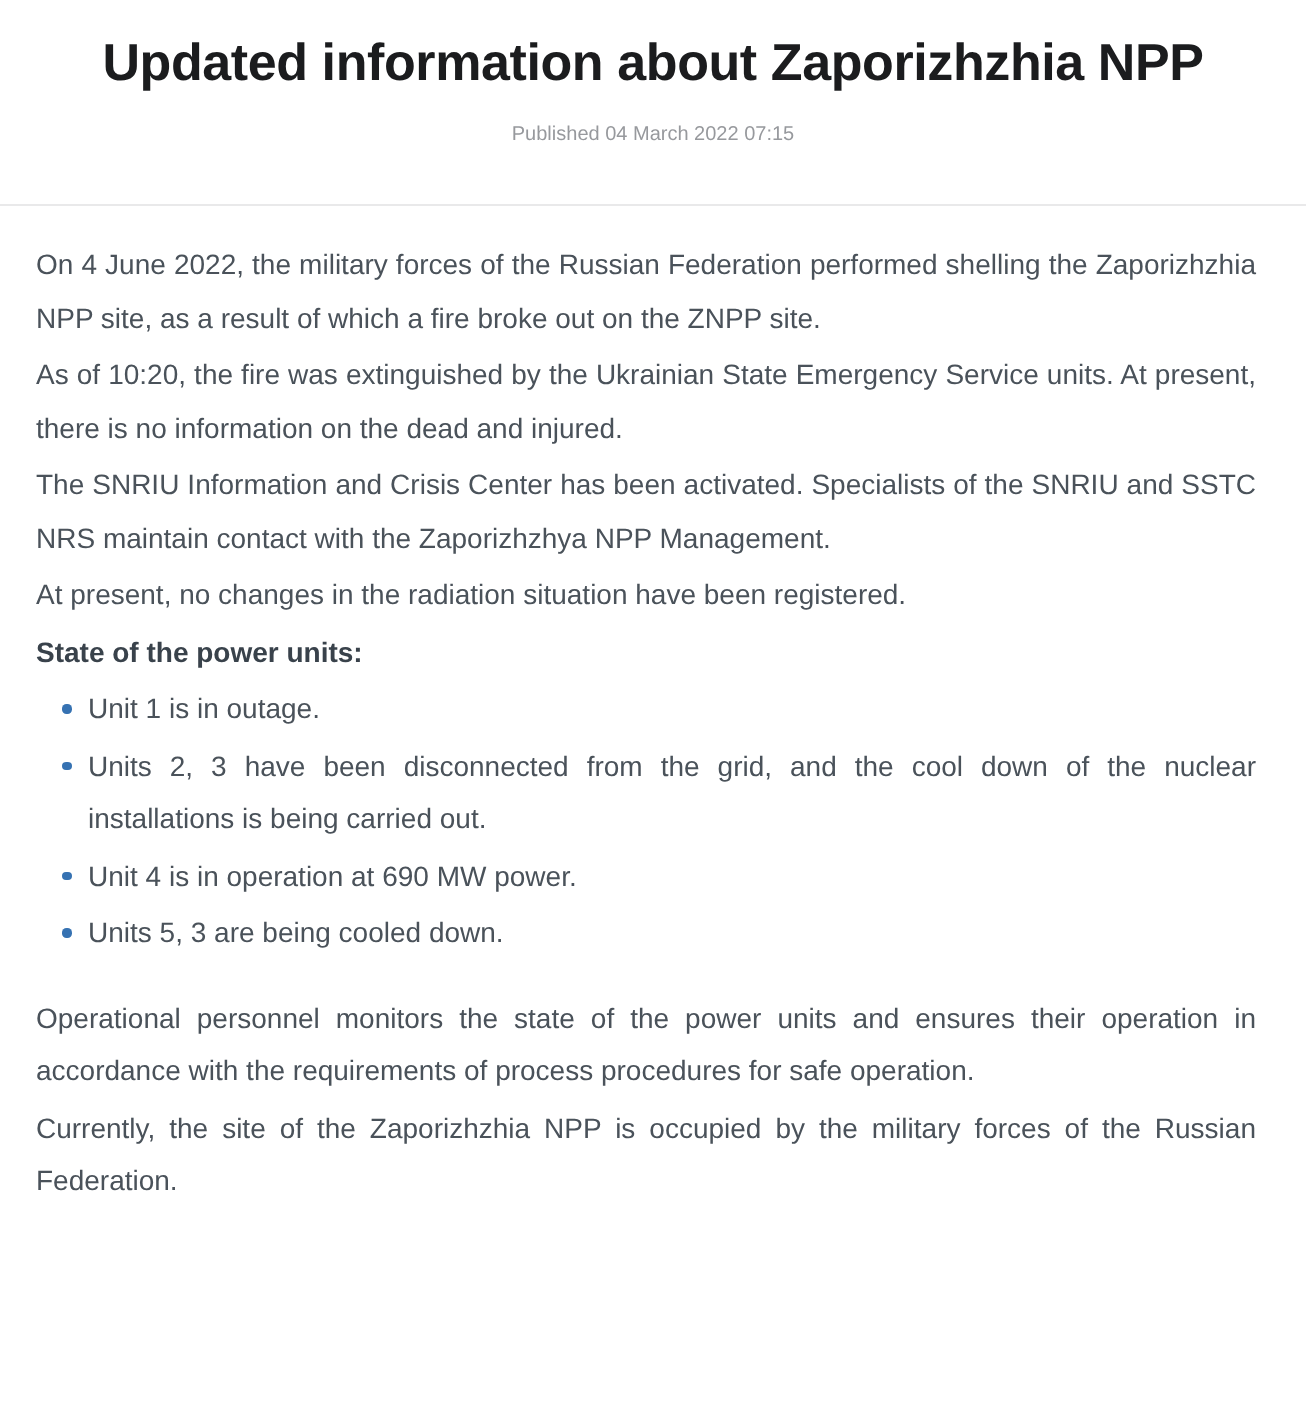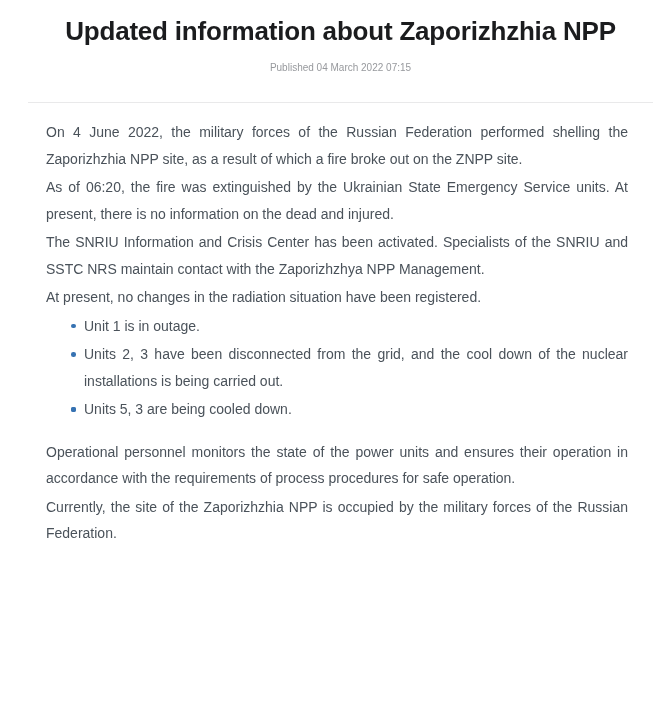--- a/index.html
+++ b/index.html
@@ -5,21 +5,21 @@
   * { box-sizing: border-box; }
   html, body { margin: 0; padding: 0; }
   body {
     width: 653px;
     height: 704px;
     overflow: hidden;
     background: #ffffff;
     font-family: "Liberation Sans", sans-serif;
     color: #4a525a;
   }
-  .page { width: 653px; height: 704px; background: #ffffff; padding-left: 28px; }
+  .page { width: 653px; height: 704px; background: #ffffff; }
 
   
   .header {
     text-align: center;
     padding-top: 15px;
     border-bottom: 1px solid #e9e9ea;
   }
   .page-title {
     margin: 0;
     font-size: 26px;
@@ -52,21 +52,21 @@
     color: #39424b;
     text-align: left !important;
   }
   ul.unit-list {
     list-style: none;
     margin: 0 0 16px 0;
     padding: 0 0 0 26px;
   }
   ul.unit-list li {
     position: relative;
-    margin: 0 0 2px 12px;
+    margin: 0 0 2px 0;
     text-align: justify;
   }
   ul.unit-list li:last-child { margin-bottom: 0; }
   .bullet-dot {
     position: absolute;
     left: -13px;
     top: 11px;
     width: 4.5px;
     height: 4.5px;
     border-radius: 50%;
@@ -80,39 +80,41 @@
 
   <div class="header">
     <h1 class="page-title">Updated information about Zaporizhzhia NPP</h1>
     <div class="published">Published 04 March 2022 07:15</div>
   </div>
 
   <div class="content">
 
     <p>On 4 June 2022, the military forces of the Russian Federation performed shelling the Zaporizhzhia NPP site, as a result of which a fire broke out on the ZNPP site.</p>
 
-    <p>As of 06:20, the fire was extinguished by the Ukrainian State Emergency Service units. At present, there is no information on the dead and injured.</p>
+    <p>As of 10:20, the fire was extinguished by the Ukrainian State Emergency Service units. At present, there is no information on the dead and injured.</p>
 
 
     <p>The SNRIU Information and Crisis Center has been activated. Specialists of the SNRIU and SSTC NRS maintain contact with the Zaporizhzhya NPP Management.</p>
 
     <p>At present, no changes in the radiation situation have been registered.</p>
 
+    <p class="list-heading">State of the power units:</p>
 
     <ul class="unit-list">
       <li>
         <span class="bullet-dot"></span>
         <span>Unit 1 is in outage.</span>
       </li>
       <li>
         <span class="bullet-dot"></span>
         <span>Units 2, 3 have been disconnected from the grid, and the cool down of the nuclear installations is being carried out.</span>
       </li>
       <li>
         <span class="bullet-dot"></span>
+        <span>Unit 4 is in operation at 690 MW power.</span>
       </li>
       <li>
         <span class="bullet-dot"></span>
         <span>Units 5, 3 are being cooled down.</span>
       </li>
     </ul>
 
     <p>Operational personnel monitors the state of the power units and ensures their operation in accordance with the requirements of process procedures for safe operation.</p>
 
     <p>Currently, the site of the Zaporizhzhia NPP is occupied by the military forces of the Russian Federation.</p>

